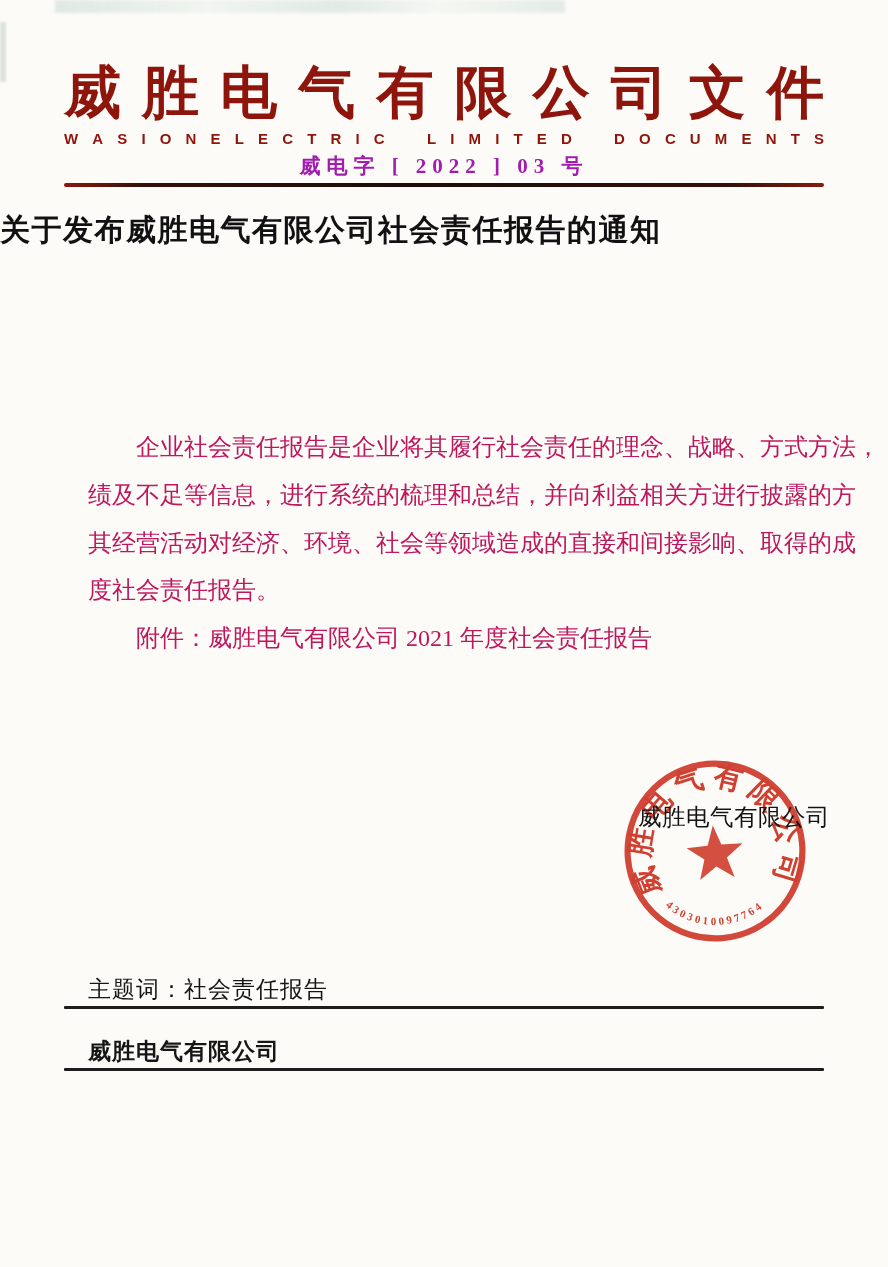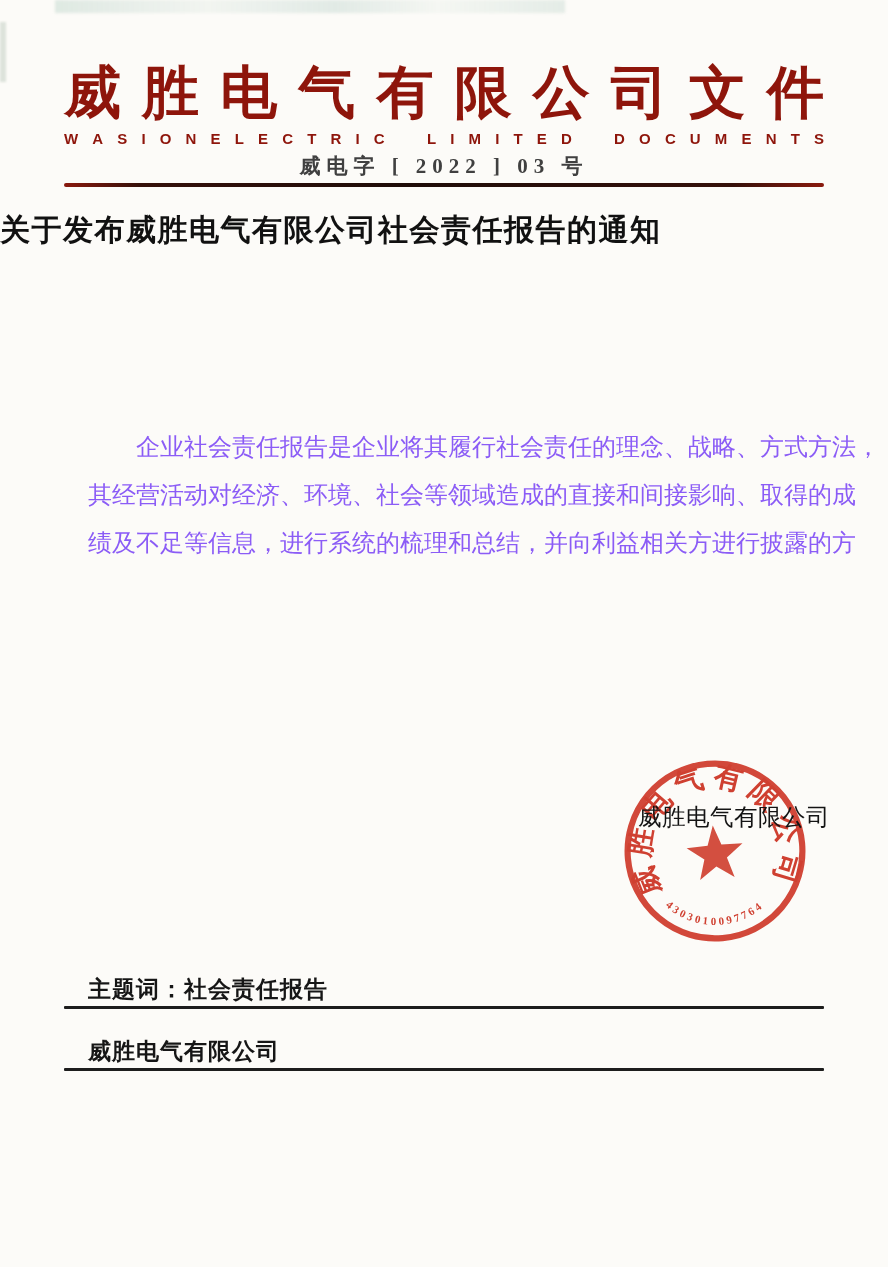--- a/index.html
+++ b/index.html
@@ -38,39 +38,39 @@
     position: absolute; left: 64px; top: 128px; width: 760px; height: 20px;
     display: flex; justify-content: space-between; align-items: center;
     font-size: 15px; font-weight: 700; color: #8e150b;
     font-family: "Liberation Sans", "DejaVu Sans", sans-serif;
   }
   .org-title-en .wsp { width: 14px; }
 
   .doc-number {
     position: absolute; left: 0; top: 152px; width: 100%;
     text-align: center;
-    font-size: 21px; font-weight: 700; letter-spacing: 6px; color: #404040;
+    font-size: 21px; font-weight: 700; letter-spacing: 6px; color: #a21caf;
   }
   .header-rule {
     position: absolute; left: 64px; top: 183px; width: 760px; height: 4px;
     background: linear-gradient(90deg, #8a1a0e, #35100a 10%, #1e0c08 45%,
                                 #35100a 88%, #8a1a0e);
     border-radius: 2px;
   }
 
   .notice-title {
     position: absolute; left: 0; top: 210px; width: 100%;
     font-size: 30px; font-weight: 700; letter-spacing: 1.5px; color: #111;
     font-family: "Liberation Sans", "DejaVu Sans", sans-serif;
   }
 
   
   .body-text {
     position: absolute; left: 88px; top: 424px; width: 712px;
-    font-size: 24px; color: #8b5cf6;
+    font-size: 24px; color: #be185d;
   }
   .body-line {
     line-height: 47.8px; height: 47.8px;
     text-align: justify; text-align-last: justify;
     white-space: nowrap;
   }
   .body-line.no-just { text-align-last: left; white-space: normal; }
   .body-line.indent { text-indent: 2em; }
 
   
@@ -85,21 +85,21 @@
     transform: rotate(-5deg);
   }
   .seal text {
     font-family: "Liberation Serif", "DejaVu Serif", serif;
     font-weight: 700;
   }
 
   
   .subject-line {
     position: absolute; left: 88px; top: 974px;
-    font-size: 23px; font-weight: 700; color: #161616; letter-spacing: 1px;
+    font-size: 23px; font-weight: 400; color: #161616; letter-spacing: 1px;
   }
   .subject-rule {
     position: absolute; left: 64px; top: 1006px; width: 760px; height: 3px;
     background: #1d1d1d; border-radius: 1px;
   }
   .issuer-row {
     position: absolute; left: 88px; top: 1036px; width: 706px;
     display: flex; justify-content: space-between; align-items: baseline;
     font-size: 23px; color: #161616;
   }
@@ -167,22 +167,24 @@
     </div>
 
   <div class="doc-number">威电字 [ 2022 ] 03 号</div>
 
   <div class="header-rule"></div>
 
   <div class="notice-title">关于发布威胜电气有限公司社会责任报告的通知</div>
 
   <div class="body-text">
       <div class="body-line indent">企业社会责任报告是企业将其履行社会责任的理念、战略、方式方法，</div>
+      <div class="body-line">绩及不足等信息，进行系统的梳理和总结，并向利益相关方进行披露的方</div>
       <div class="body-line">其经营活动对经济、环境、社会等领域造成的直接和间接影响、取得的成</div>
-      <div class="body-line">绩及不足等信息，进行系统的梳理和总结，并向利益相关方进行披露的方</div>
+      <div class="body-line no-just">度社会责任报告。</div>
+      <div class="body-line indent no-just">附件：威胜电气有限公司 2021 年度社会责任报告</div>
     </div>
 
   <div class="signature">威胜电气有限公司</div>
 
   <svg class="seal" viewBox="0 0 200 200" xmlns="http://www.w3.org/2000/svg">
     <defs>
       <path id="ringPath" d="M 44.3 139 A 68 68 0 1 1 155.7 139" fill="none"></path>
       <path id="numPath" d="M 40.3 150.1 A 78 78 0 0 0 159.7 150.1" fill="none"></path>
     </defs>
     <circle cx="100" cy="100" r="92" fill="none" stroke="#cf3222" stroke-width="6.5" opacity="0.96"></circle>

